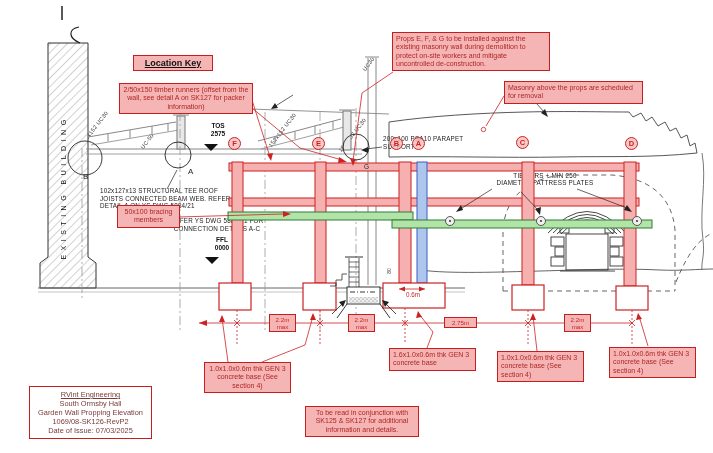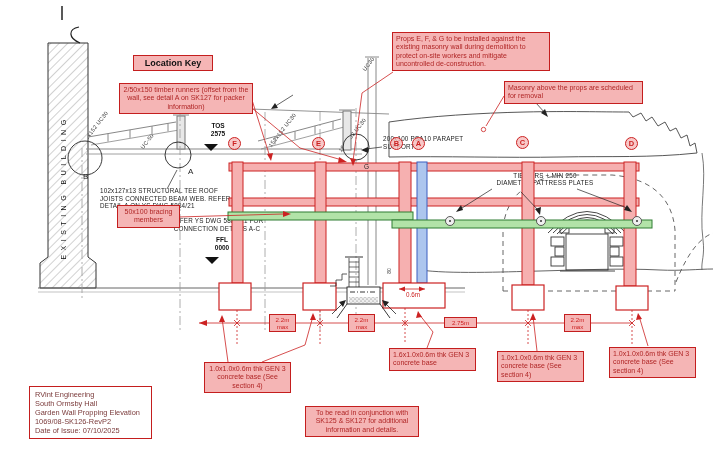--- a/index.html
+++ b/index.html
@@ -18,21 +18,21 @@
         padding:1px 2px;box-sizing:border-box;}
   .marker{position:absolute;width:13px;height:13px;border:1.3px solid #cc2222;
         border-radius:50%;color:#cc2222;background:rgba(246,186,186,.8);
         font-size:7.5px;font-weight:bold;text-align:center;line-height:12px;
         box-sizing:border-box;}
   .lvl{position:absolute;font-size:6.5px;line-height:7.6px;color:#111;
        text-align:center;white-space:pre-line;font-weight:bold;}
   .dlabel{position:absolute;font-size:8px;color:#222;}
   .titleblock{position:absolute;background:#fff;border:1.5px solid #c41e1e;
        color:#7a3a3a;font-size:7.4px;line-height:9.1px;padding:3px 5px;box-sizing:border-box;}
-  .u{}
+  .u{text-decoration:underline;}
   .lockey{position:absolute;background:#f5b5b5;border:1.5px solid #c41e1e;
        color:#111;font-size:9px;font-weight:bold;text-align:center;
        padding:2px 4px;box-sizing:border-box;}
   .redtxt{position:absolute;color:#cc2222;font-size:6.3px;text-align:center;}
   .vert{position:absolute;transform:rotate(-90deg);font-size:7px;color:#111;
        letter-spacing:4.5px;text-align:center;white-space:nowrap;}
   .gl{position:absolute;font-size:6.5px;color:#222;}
 </style>
 </head>
 <body>
@@ -275,26 +275,26 @@
   <div class="pink center" style="left:119px;top:83px;width:134px;">2/50x150 timber runners (offset from the wall, see detail A on SK127 for packer information)</div>
   <div class="pink" style="left:392px;top:32px;width:158px;">Props E, F, &amp; G to be installed against the existing masonry wall during demolition to protect on-site workers and mitigate uncontrolled de-construction.</div>
   <div class="pink" style="left:504px;top:81px;width:139px;">Masonry above the props are scheduled for removal</div>
   <div class="pink center" style="left:117px;top:205px;width:63px;">50x100 bracing members</div>
   <div class="pink center" style="left:204px;top:362px;width:87px;">1.0x1.0x0.6m thk GEN 3 concrete base (See section 4)</div>
   <div class="pink" style="left:389px;top:348px;width:87px;">1.6x1.0x0.6m thk GEN 3 concrete base</div>
   <div class="pink" style="left:497px;top:351px;width:87px;">1.0x1.0x0.6m thk GEN 3 concrete base (See section 4)</div>
   <div class="pink" style="left:609px;top:347px;width:87px;">1.0x1.0x0.6m thk GEN 3 concrete base (See section 4)</div>
   <div class="pink center" style="left:305px;top:406px;width:114px;">To be read in conjunction with SK125 &amp; SK127 for additional information and details.</div>
 
-  <div class="titleblock" style="left:29px;top:386px;width:123px;">
+  <div class="titleblock" style="left:29px;top:386px;width:123px;text-align:center;">
     <div class="u">RVint Engineering</div>
     <div>South Ormsby Hall</div>
     <div>Garden Wall Propping Elevation</div>
     <div>1069/08-SK126-RevP2</div>
-    <div>Date of Issue: 07/10/2025</div>
+    <div>Date of Issue: 07/03/2025</div>
   </div>
 
   <div class="dimbox" style="left:269px;top:314px;width:27px;">2.2m
 max</div>
   <div class="dimbox" style="left:348px;top:314px;width:27px;">2.2m
 max</div>
   <div class="dimbox" style="left:444px;top:317px;width:33px;">2.75m</div>
   <div class="dimbox" style="left:564px;top:314px;width:27px;">2.2m
 max</div>
   <div class="redtxt" style="left:397px;top:291px;width:32px;">0.6m</div>

